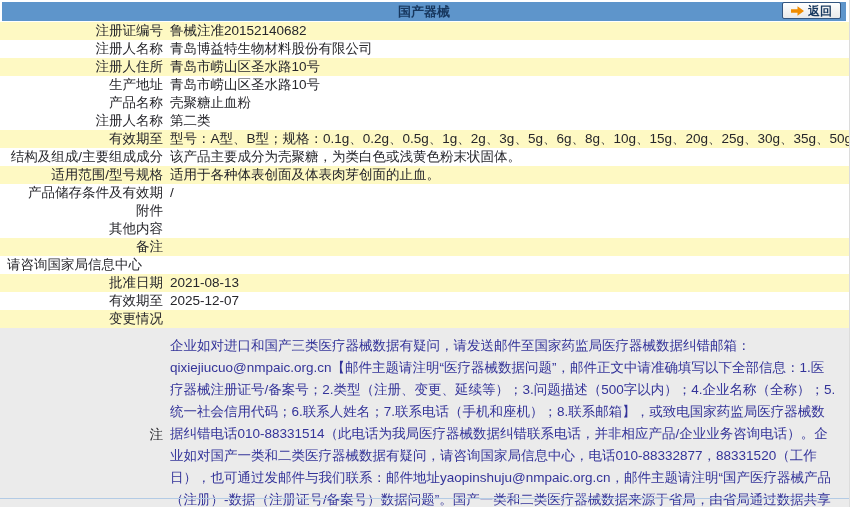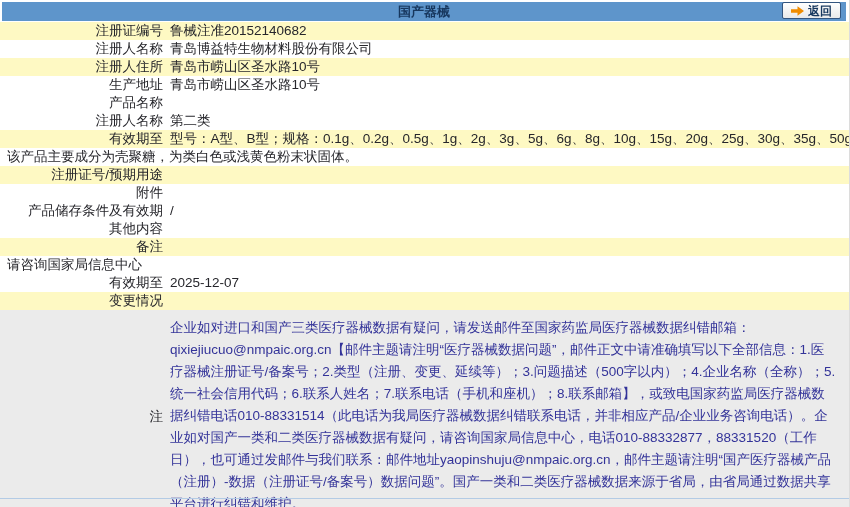--- a/index.html
+++ b/index.html
@@ -124,64 +124,71 @@
       <div class="cell-value">青岛市崂山区圣水路10号</div>
     </div>
 
     <div class="row">
       <div class="cell-label">生产地址</div>
       <div class="cell-value">青岛市崂山区圣水路10号</div>
     </div>
 
     <div class="row">
       <div class="cell-label">产品名称</div>
+      <div class="cell-value">壳聚糖止血粉</div>
     </div>
 
     <div class="row">
       <div class="cell-label">注册人名称</div>
       <div class="cell-value">第二类</div>
     </div>
 
     <div class="row shaded">
       <div class="cell-label">有效期至</div>
       <div class="cell-value">型号：A型、B型；规格：0.1g、0.2g、0.5g、1g、2g、3g、5g、6g、8g、10g、15g、20g、25g、30g、35g、50g。</div>
     </div>
 
     <div class="row">
+      <div class="cell-label">结构及组成/主要组成成分</div>
       <div class="cell-value">该产品主要成分为壳聚糖，为类白色或浅黄色粉末状固体。</div>
     </div>
 
     <div class="row shaded">
-      <div class="cell-label">注册证号/预期用途</div>
-    </div>
-
-    <div class="row">
-      <div class="cell-label">附件</div>
-      <div class="cell-value"></div>
+      <div class="cell-label">适用范围/型号规格</div>
+      <div class="cell-value">适用于各种体表创面及体表肉芽创面的止血。</div>
     </div>
 
     <div class="row">
       <div class="cell-label">产品储存条件及有效期</div>
       <div class="cell-value">/</div>
     </div>
 
     <div class="row">
+      <div class="cell-label">附件</div>
+      <div class="cell-value"></div>
+    </div>
+
+    <div class="row">
       <div class="cell-label">其他内容</div>
       <div class="cell-value"></div>
     </div>
 
     <div class="row shaded">
       <div class="cell-label">备注</div>
       <div class="cell-value"></div>
     </div>
 
     <div class="row">
       <div class="cell-value">请咨询国家局信息中心</div>
     </div>
 
+    <div class="row shaded">
+      <div class="cell-label">批准日期</div>
+      <div class="cell-value">2021-08-13</div>
+    </div>
 
     <div class="row">
       <div class="cell-label">有效期至</div>
       <div class="cell-value">2025-12-07</div>
     </div>
 
     <div class="row shaded">
       <div class="cell-label">变更情况</div>
       <div class="cell-value"></div>
     </div>

